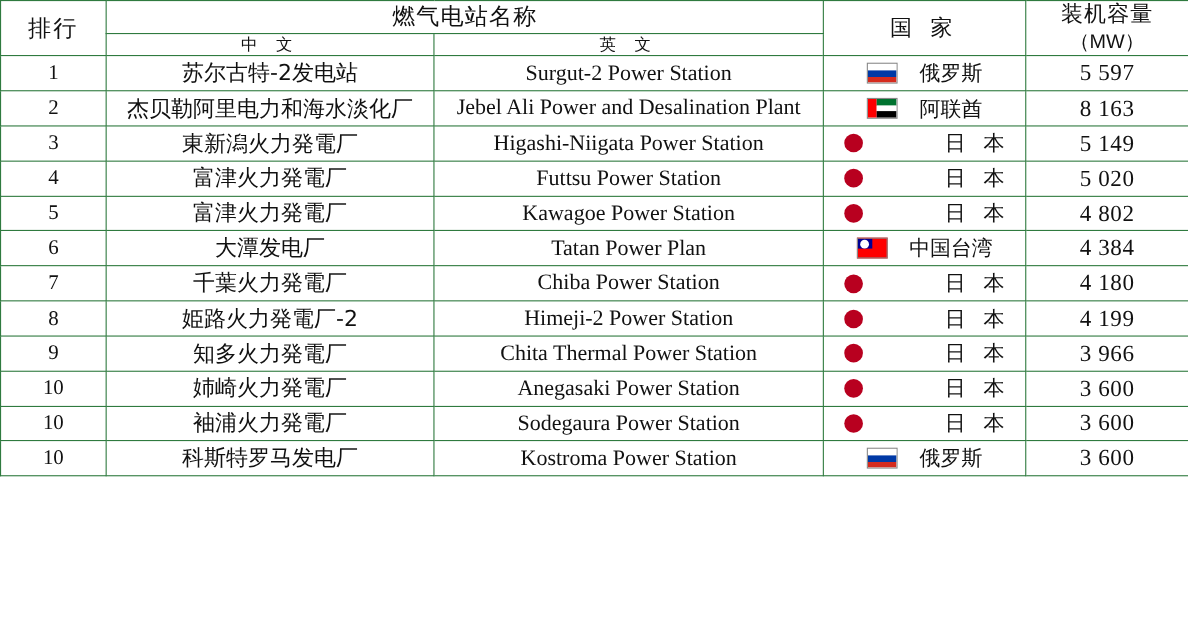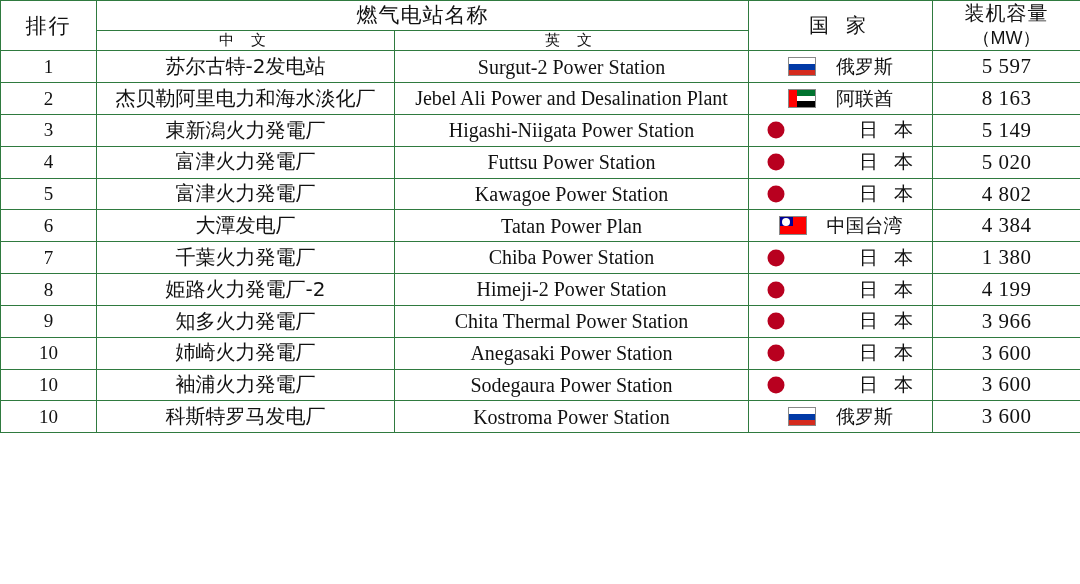--- a/index.html
+++ b/index.html
@@ -322,21 +322,21 @@
           <td class="cell-cn">千葉火力発電厂</td>
           <td class="cell-en">Chiba Power Station</td>
           <td class="cell-country">
             <span class="country-wrap">
               <span class="flag flag-jp">
                 <span class="disc"></span>
               </span>
               <span class="country-name spaced">日 本</span>
             </span>
           </td>
-          <td class="cell-cap">1 380</td>
+          <td class="cell-cap">4 180</td>
         </tr>
         <tr>
           <td class="cell-rank">8</td>
           <td class="cell-cn">姫路火力発電厂-2</td>
           <td class="cell-en">Himeji-2 Power Station</td>
           <td class="cell-country">
             <span class="country-wrap">
               <span class="flag flag-jp">
                 <span class="disc"></span>
               </span>

